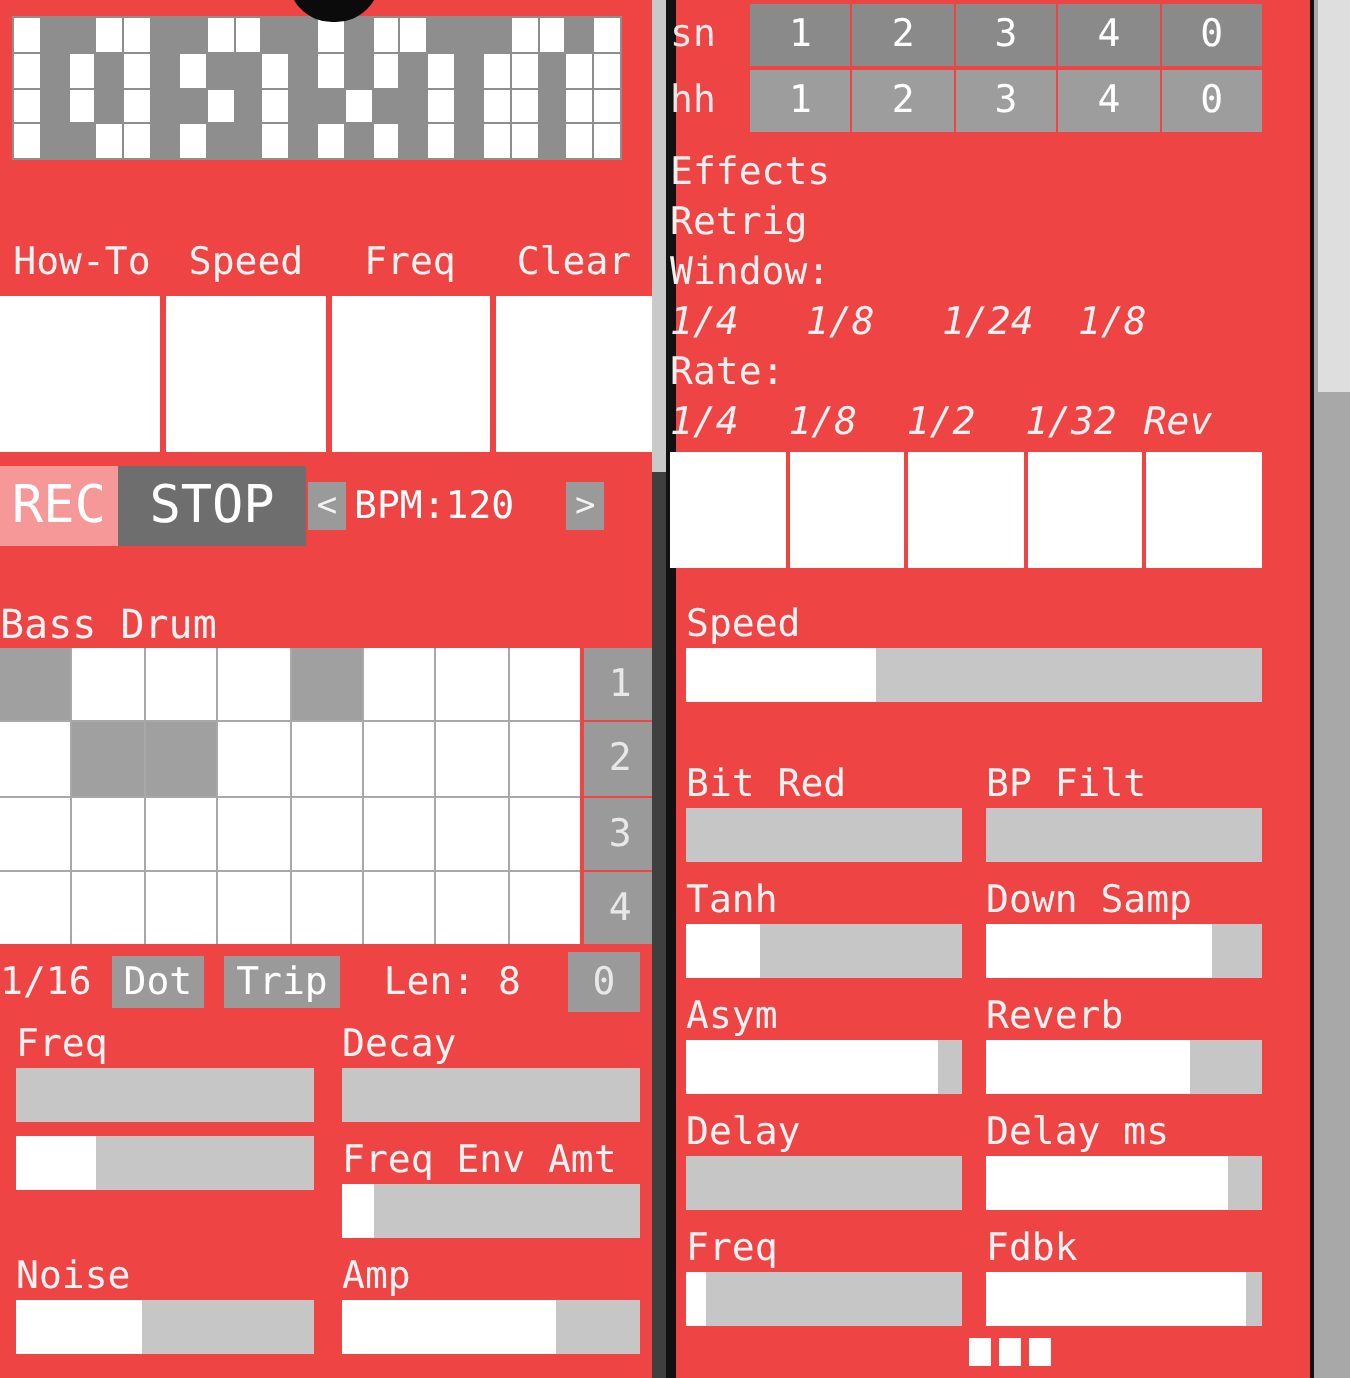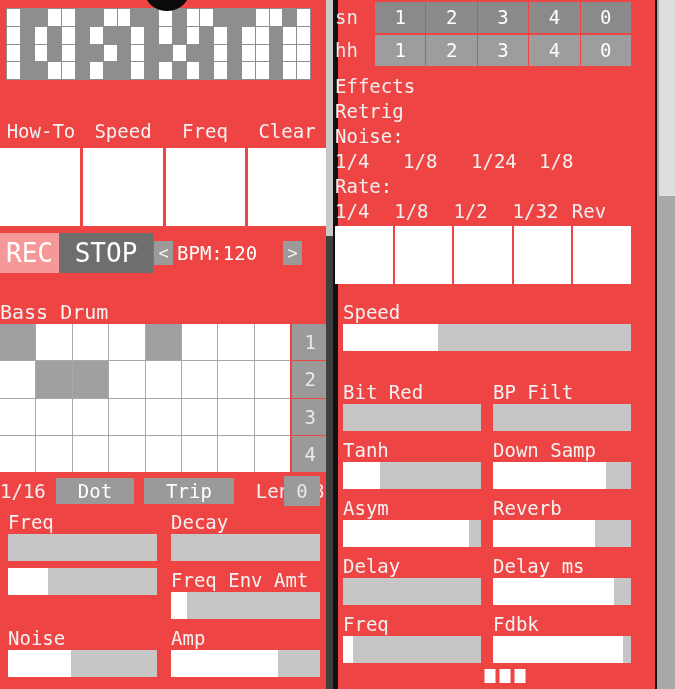--- a/index.html
+++ b/index.html
@@ -168,21 +168,21 @@
     color: #f2f2f2;
     font-size: 19px;
     line-height: 30px;
   }
   .tag-btn {
     background: #9a9a9a;
     color: #ffffff;
     font-size: 19px;
     line-height: 26px;
     height: 26px;
-    padding: 0 22px;
+    padding: 0 6px;
     margin-left: 10px;
   }
   .len-text {
     color: #f2f2f2;
     font-size: 19px;
     margin-left: 22px;
     white-space: nowrap;
   }
   .page-badge {
     position: absolute; right: 8px; top: 0;
@@ -262,21 +262,21 @@
     font-size: 19px;
     line-height: 25px;
     white-space: nowrap;
   }
   .fx-opts {
     display: flex;
     color: #f0f0f0;
     font-size: 19px;
     line-height: 25px;
   }
-  .fx-opt { width: 68px; }
+  .fx-opt { width: 68px; font-style: italic; }
 
   .fx-slots {
     position: absolute; left: 0; top: 226px;
     width: 296px; height: 58px;
     display: flex;
     gap: 2px;
   }
   .fx-slot { flex: 1; background: #ffffff; }
 
   .fx-params {
@@ -567,21 +567,21 @@
             <div class="kit-step">3</div>
             <div class="kit-step">4</div>
             <div class="kit-step">0</div>
           </div>
         </div>
       </div>
 
     <div class="fx-head">
       <div class="fx-line">Effects</div>
       <div class="fx-line">Retrig</div>
-      <div class="fx-line">Noise:</div>
+      <div class="fx-line">Window:</div>
       <div class="fx-opts" id="window-options">
           <div class="fx-opt">1/4</div>
           <div class="fx-opt">1/8</div>
           <div class="fx-opt">1/24</div>
           <div class="fx-opt">1/8</div>
         </div>
       <div class="fx-line">Rate:</div>
       <div class="fx-opts" id="rate-options">
           <div class="fx-opt">1/4</div>
           <div class="fx-opt">1/8</div>

